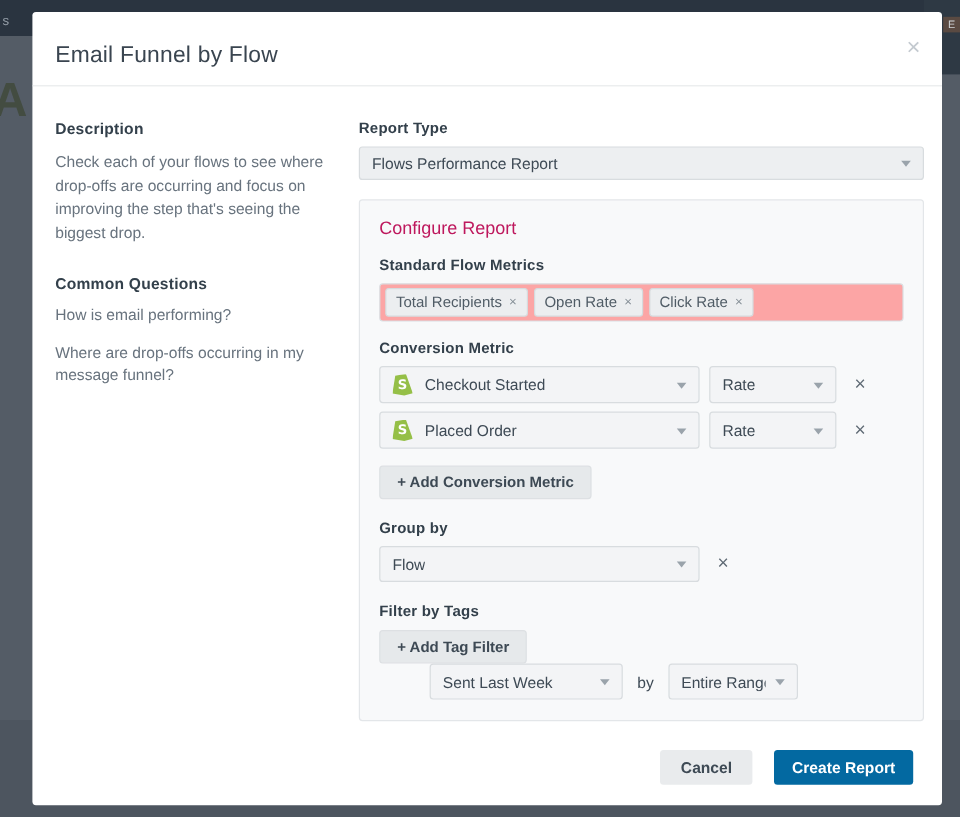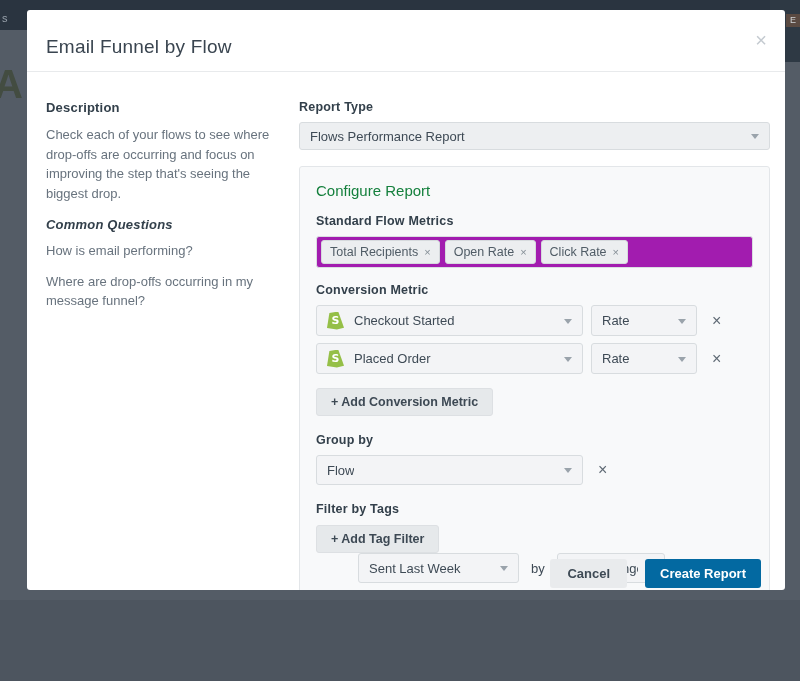--- a/index.html
+++ b/index.html
@@ -12,55 +12,55 @@
   
   .bg-topbar { position:absolute; left:0; top:0; width:800px; height:30px; background:#2a3440; }
   .bg-topbar-right { position:absolute; right:0; top:0; width:30px; height:62px; background:#2e3944; }
   .bg-bottom { position:absolute; left:0; top:600px; width:800px; height:81px; background:#4d555f; }
   .bg-frag-s { position:absolute; left:2px; top:12px; color:#98a1ab; font-size:11px; }
   .bg-frag-a { position:absolute; left:-6px; top:62px; color:#434c41; font-size:40px; font-weight:bold; }
   .bg-frag-e { position:absolute; right:0px; top:14px; width:14px; height:13px; background:#5a4a42; color:#cfd3d6; font-size:9px; text-align:center; line-height:13px; }
 
   
   .modal {
-    position:absolute; left:27px; top:10px; width:758px; height:580px;
+    position:absolute; left:27px; top:10px; width:758px; height:661px;
     background:#ffffff; border-radius:3px; overflow:hidden;
   }
   .modal-header { position:relative; height:62px; border-bottom:1px solid #e8eaec; padding:26px 0 0 19px; }
   .modal-title { font-size:19px; font-weight:400; color:#3a4550; letter-spacing:.2px; }
   .modal-close { position:absolute; right:18px; top:20px; font-size:20px; font-weight:300;
     color:#c4cad0; cursor:pointer; line-height:20px; }
 
   .modal-body { display:flex; padding:28px 15px 0 19px; }
 
   
   .left-col { width:232px; margin-right:21px; flex:none; }
   .sec-heading { font-size:13px; font-weight:600; color:#33404b; margin-bottom:10px; letter-spacing:.2px; }
   .left-col p { font-size:13px; line-height:1.5; color:#68737e; margin-bottom:12px; }
-  .questions-heading { margin-top:14px;font-style:italic; }
+  .questions-heading { margin-top:26px; }
   .question { font-size:13px; line-height:1.45; color:#68737e; margin-bottom:12px; }
 
   
   .right-col { flex:1; min-width:0; }
   .field-label { font-size:12.5px; font-weight:600; color:#33404b; margin-bottom:8px; letter-spacing:.2px; }
 
   .select {
     position:relative; height:28px; background:#edeff1; border:1px solid #d8dcdf; border-radius:3px;
     display:flex; align-items:center; padding:0 26px 0 10px; cursor:pointer;
   }
   .select .sel-text { font-size:13px; color:#3e4a55; white-space:nowrap; overflow:hidden;text-align:center; }
   .caret { position:absolute; right:10px; top:50%; margin-top:-2px; width:0; height:0;
     border-left:4px solid transparent; border-right:4px solid transparent; border-top:5px solid #9aa3ab; }
 
   
   .panel { margin-top:16px; background:#f8f9fa; border:1px solid #e3e6e9; border-radius:3px;
     padding:15px 16px 17px; }
-  .panel-heading { font-size:15px; font-weight:400; color:#15803d; margin-bottom:15px; }
-
-  .tags-box { background:#a21caf; border:1px solid #dadee1; border-radius:3px; padding:3px 4px;
+  .panel-heading { font-size:15px; font-weight:400; color:#be185d; margin-bottom:15px; }
+
+  .tags-box { background:#fca5a5; border:1px solid #dadee1; border-radius:3px; padding:3px 4px;
     min-height:30px; display:flex; align-items:center; gap:5px; margin-bottom:15px; }
   .tag { background:#eceef0; border:1px solid #d6dadd; border-radius:3px; padding:4px 8px;
     font-size:12.5px; color:#505c66; display:inline-flex; align-items:center; gap:6px; cursor:default; }
   .tag .tag-x { color:#848e96; font-size:11px; cursor:pointer; }
 
   .metric-row { display:flex; align-items:center; margin-bottom:7px; }
   .metric-select { width:267px; height:31px; background:#f3f4f6; }
   .rate-select { width:106px; height:31px; background:#f3f4f6; margin-left:8px; }
   .shopify-icon { width:17px; height:18px; background:#95bf47; margin-right:10px; flex:none;
     clip-path:polygon(14% 9%, 66% 0%, 100% 90%, 58% 100%, 0% 91%);
@@ -76,21 +76,21 @@
   .groupby-select { width:267px; height:30px; background:#f3f4f6; }
 
   .tagfilter-btn { margin-top:1px; }
 
   .timeframe-row { display:flex; align-items:center;padding-left:42px; }
   .tf-select { width:161px; height:30px; background:#f3f4f6; }
   .tf-by { font-size:13px; color:#3e4a55; margin:0 12px; }
   .tf-range-select { width:108px; height:30px; background:#f3f4f6; }
 
   
-  .modal-footer { position:absolute; right:24px; bottom:2px; display:flex; gap:18px; }
+  .modal-footer { position:absolute; right:24px; bottom:17px; display:flex; gap:18px; }
   .btn-cancel { background:#e9ebed; border:none; border-radius:3px; padding:7px 17px;
     font-size:13px; font-weight:600; color:#3e4a55; cursor:pointer; font-family:inherit; }
   .btn-create { background:#0369a1; border:none; border-radius:3px; padding:7px 15px;
     font-size:13px; font-weight:700; color:#ffffff; cursor:pointer; font-family:inherit; }
 </style>
 </head>
 <body>
 
 <div class="bg-topbar"></div>
 <div class="bg-topbar-right"></div>

